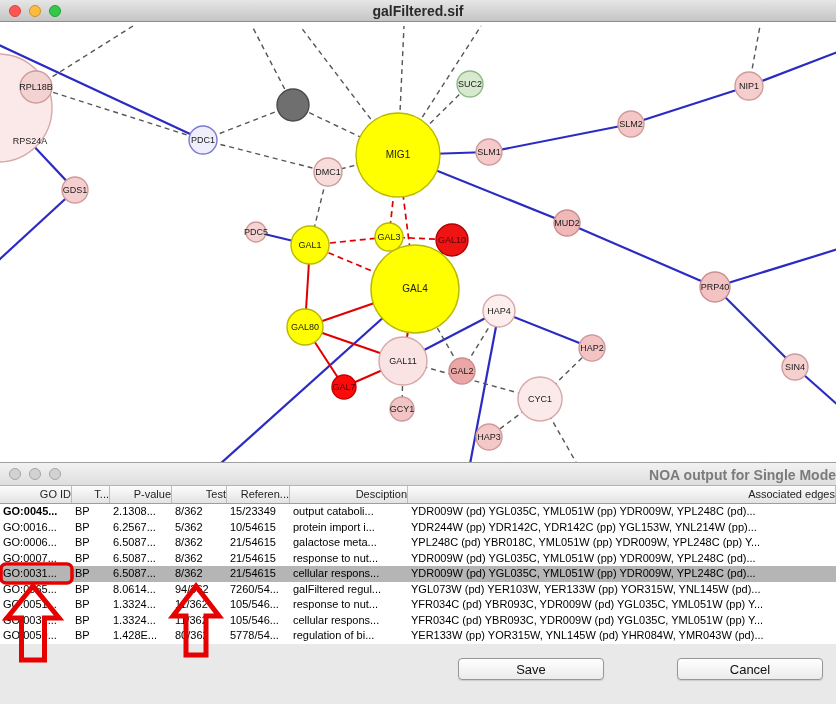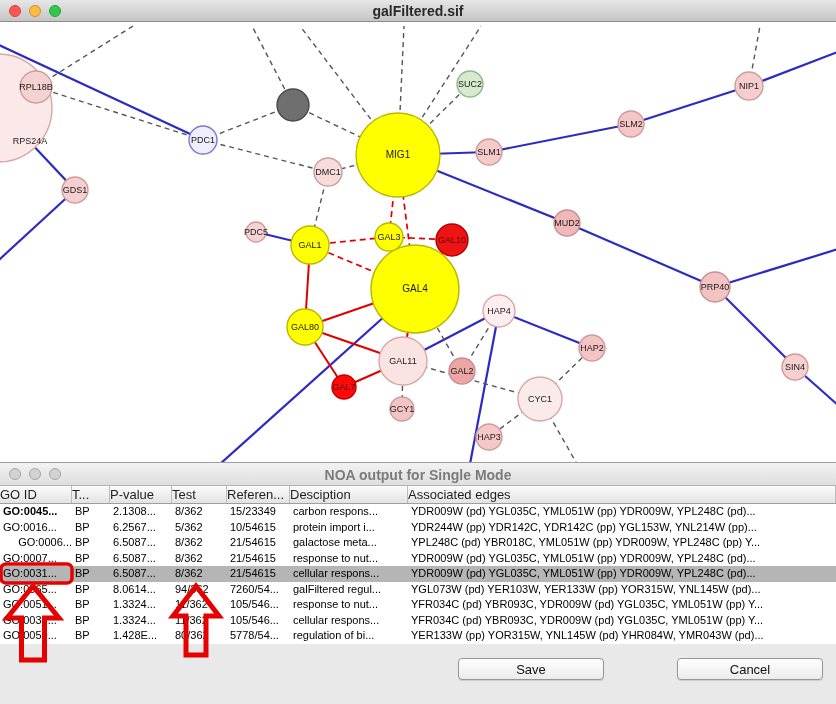--- a/index.html
+++ b/index.html
@@ -23,25 +23,25 @@
   
   .graph-window { position:absolute; top:0; left:0; width:836px; height:462px; background:#fff; }
   .canvas { position:relative; width:836px; height:440px; background:#fff; overflow:hidden; }
   .canvas svg { position:absolute; top:0; left:0; }
   .canvas text { font-family:"Liberation Sans", sans-serif; }
 
   
   .table-window { position:absolute; top:462px; left:0; width:836px; height:242px; background:#e9e9e9; }
   .table-window .titlebar { height:24px; background:linear-gradient(#f2f2f2,#dedede);
     border-top:1px solid #9f9f9f; border-bottom:1px solid #b3b3b3; }
-  .table-window .titlebar .title { color:#7b7b7b; line-height:24px; }
+  .table-window .titlebar .title { color:#7b7b7b; line-height:24px;text-align:right; }
 
   .thead { display:flex; height:18px; background:linear-gradient(#fcfcfc,#e3e3e3);
     border-bottom:1px solid #9e9e9e; }
-  .th { flex:none; font-size:13px; color:#1f1f1f; text-align:left; line-height:17px;
+  .th { flex:none; font-size:11px; color:#1f1f1f; text-align:right; line-height:17px;
     border-right:1px solid #bdbdbd; overflow:hidden; white-space:nowrap; }
   .tbody { background:#fff; }
   .tr { display:flex; height:15.5px; background:#fff; }
   .tr.selected { background:#b5b5b5; }
   .td { flex:none; font-size:11px; color:#000; line-height:15.5px; padding-left:3px;
     overflow:hidden; white-space:nowrap; }
 
   .mac-btn { position:absolute; height:22px; width:146px; border:1px solid #969696;
     border-radius:4px; background:linear-gradient(#ffffff,#ebebeb);
     font-family:"Liberation Sans", sans-serif; font-size:13px; color:#111;
@@ -253,34 +253,34 @@
           <div class="th" style="width: 118px;">Desciption</div>
           <div class="th" style="width: 428px;">Associated edges</div>
         </div>
       <div class="tbody" id="tbody">
           <div class="tr">
             <div class="td" style="width: 72px; font-weight: bold;">GO:0045...</div>
             <div class="td" style="width: 38px;">BP</div>
             <div class="td" style="width: 62px;">2.1308...</div>
             <div class="td" style="width: 55px;">8/362</div>
             <div class="td" style="width: 63px;">15/23349</div>
-            <div class="td" style="width: 118px;">carbon respons...</div>
+            <div class="td" style="width: 118px;">output cataboli...</div>
             <div class="td" style="width: 428px;">YDR009W (pd) YGL035C, YML051W (pp) YDR009W, YPL248C (pd)...</div>
           </div>
           <div class="tr">
             <div class="td" style="width: 72px;">GO:0016...</div>
             <div class="td" style="width: 38px;">BP</div>
             <div class="td" style="width: 62px;">6.2567...</div>
             <div class="td" style="width: 55px;">5/362</div>
             <div class="td" style="width: 63px;">10/54615</div>
             <div class="td" style="width: 118px;">protein import i...</div>
             <div class="td" style="width: 428px;">YDR244W (pp) YDR142C, YDR142C (pp) YGL153W, YNL214W (pp)...</div>
           </div>
           <div class="tr">
-            <div class="td" style="width: 72px; text-align: right;">GO:0006...</div>
+            <div class="td" style="width: 72px;">GO:0006...</div>
             <div class="td" style="width: 38px;">BP</div>
             <div class="td" style="width: 62px;">6.5087...</div>
             <div class="td" style="width: 55px;">8/362</div>
             <div class="td" style="width: 63px;">21/54615</div>
             <div class="td" style="width: 118px;">galactose meta...</div>
             <div class="td" style="width: 428px;">YPL248C (pd) YBR018C, YML051W (pp) YDR009W, YPL248C (pp) Y...</div>
           </div>
           <div class="tr">
             <div class="td" style="width: 72px;">GO:0007...</div>
             <div class="td" style="width: 38px;">BP</div>

